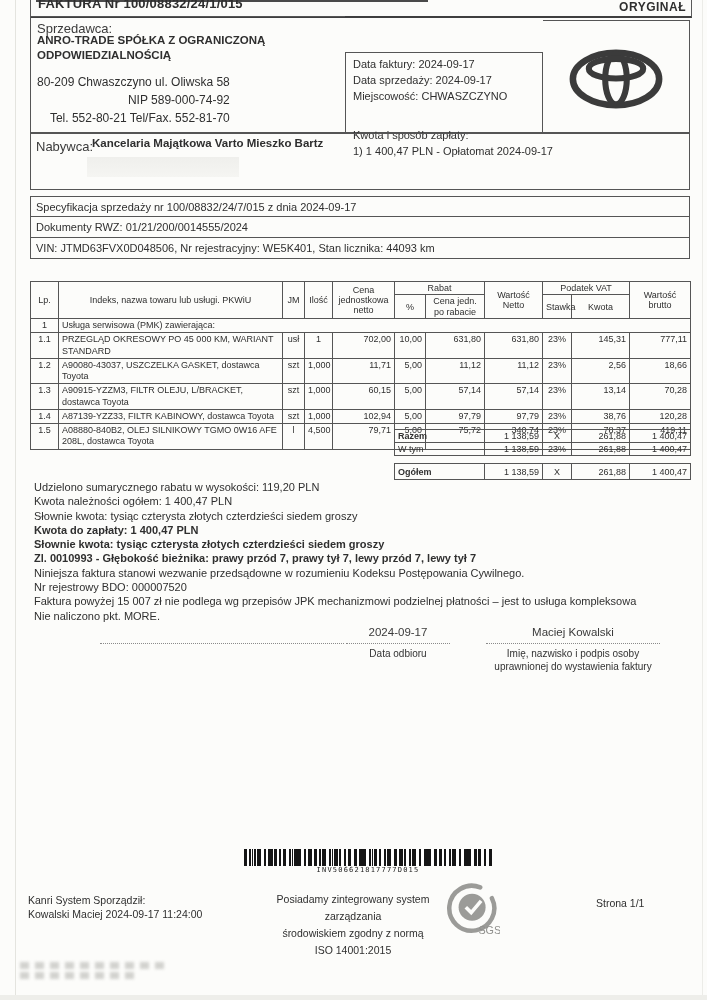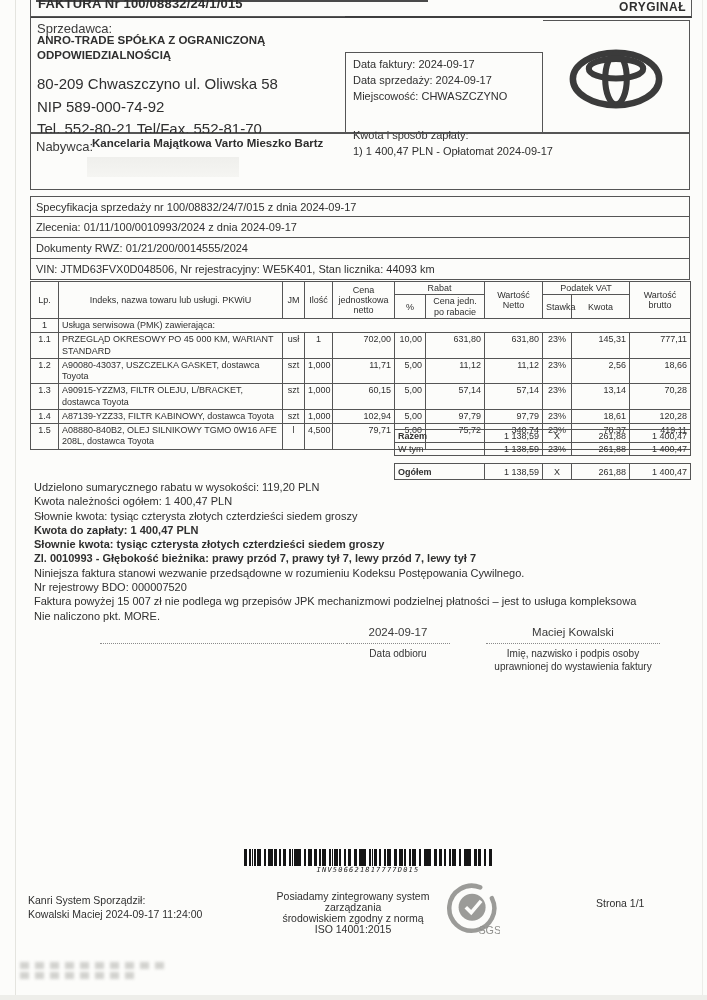--- a/index.html
+++ b/index.html
@@ -24,21 +24,21 @@
 
   
   .hdr{position:absolute;left:30px;top:16px;width:660px;height:117px;display:flex;}
   .box{border:1px solid #555;box-sizing:border-box;position:relative;}
   .seller-box{width:315px;border-right:none;}
   .meta-box{width:198px;margin-top:36px;}
   .logo-box{width:147px;border-left:none;margin-top:4px;height:113px;}
   .lbl{font-size:13px;color:#3a3a3a;}
   .seller-box .lbl{position:absolute;left:6px;top:4px;}
   .seller-name{position:absolute;left:6px;top:16px;width:270px;font-size:11.5px;font-weight:bold;line-height:1.3;}
-  .seller-lines{position:absolute;left:6px;top:56px;font-size:15px;line-height:1.5;}
+  .seller-lines{position:absolute;left:6px;top:56px;font-size:12px;line-height:1.5;text-align:right;}
   .meta-box .meta-line{position:absolute;left:7px;font-size:11px;white-space:nowrap;}
   .toyota{position:absolute;left:50%;top:28px;transform:translateX(-50%);}
 
   
   .buyer-box{position:absolute;left:30px;top:133px;width:660px;height:57px;border:1px solid #555;box-sizing:border-box;}
   .buyer-box .lbl{position:absolute;left:5px;top:5px;}
   .buyer-name{position:absolute;left:61px;top:3px;font-size:11.5px;font-weight:bold;}
   .redaction{position:absolute;left:56px;top:23px;width:152px;height:20px;
     background:linear-gradient(180deg,#efefec, #f5f5f2);filter:blur(.6px);}
 
@@ -80,25 +80,25 @@
   .sig-line{border-bottom:1.5px dotted #8a8a8a;margin:2px 28px 3px 28px;height:0;}
   .sig-cap{font-size:10px;color:#333;line-height:1.3;}
 
   
   .barcode-wrap{position:absolute;left:244px;top:849px;width:248px;text-align:center;}
   .bars{height:17px;width:248px;background-color:#fff;
     background-image:
       repeating-linear-gradient(90deg,#151515 0 2px,transparent 2px 5px),
       repeating-linear-gradient(90deg,#151515 0 1px,transparent 1px 8px),
       repeating-linear-gradient(90deg,#151515 0 3px,transparent 3px 13px);}
-  .btext{font-size:7px;letter-spacing:1.2px;color:#222;margin-top:0px;font-family:"DejaVu Sans Mono",monospace;font-style:italic;}
+  .btext{font-size:7px;letter-spacing:1.2px;color:#222;margin-top:0px;font-family:"DejaVu Sans Mono",monospace;}
 
   
   .foot-left{position:absolute;left:28px;top:893px;font-size:10.5px;line-height:14px;}
-  .foot-center{position:absolute;left:248px;top:891px;width:210px;text-align:center;font-size:10.5px;line-height:11px;}
+  .foot-center{position:absolute;left:248px;top:891px;width:210px;text-align:center;font-size:10.5px;line-height:17px;}
   .foot-page{position:absolute;left:596px;top:897px;font-size:10.5px;}
   .sgs{position:absolute;left:446px;top:880px;}
 
   .watermark{position:absolute;left:20px;top:962px;width:150px;height:22px;opacity:.5;filter:blur(1.6px);}
   .watermark .wrow{height:7px;margin-bottom:3px;
     background:repeating-linear-gradient(90deg,#a9a9a4 0 9px,transparent 9px 15px);}
 </style>
 </head>
 <body>
 
@@ -139,21 +139,20 @@
   </div>
 
   <div class="buyer-box">
     <span class="lbl">Nabywca:</span>
     <div class="buyer-name">Kancelaria Majątkowa Varto Mieszko Bartz</div>
     <div class="redaction"></div>
   </div>
 
   <div class="refs">
     <div class="ref-row">Specyfikacja sprzedaży nr 100/08832/24/7/015 z dnia 2024-09-17</div>
-    <div class="ref-row">Zlecenia: 01/11/100/0010993/2024 z dnia 2024-09-17</div>
     <div class="ref-row">Dokumenty RWZ: 01/21/200/0014555/2024</div>
     <div class="ref-row">VIN: JTMD63FVX0D048506, Nr rejestracyjny: WE5K401, Stan licznika: 44093 km</div>
   </div>
 
   <table class="items">
     <colgroup>
       <col style="width:28px">
         <col style="width:224px">
         <col style="width:22px">
         <col style="width:28px">
@@ -231,21 +230,21 @@
       <tr class="item-row">
         <td class="c">1.4</td>
         <td class="name">A87139-YZZ33, FILTR KABINOWY, dostawca Toyota</td>
         <td class="c">szt</td>
         <td class="r">1,000</td>
         <td class="r">102,94</td>
         <td class="r">5,00</td>
         <td class="r">97,79</td>
         <td class="r">97,79</td>
         <td class="c">23%</td>
-        <td class="r">18,61</td>
+        <td class="r">38,76</td>
         <td class="r">120,28</td>
       </tr>
       <tr class="item-row">
         <td class="c">1.5</td>
         <td class="name">A08880-840B2, OLEJ SILNIKOWY TGMO 0W16 AFE 208L, dostawca Toyota</td>
         <td class="c">l</td>
         <td class="r">4,500</td>
         <td class="r">79,71</td>
         <td class="r">5,00</td>
         <td class="r">75,72</td>

